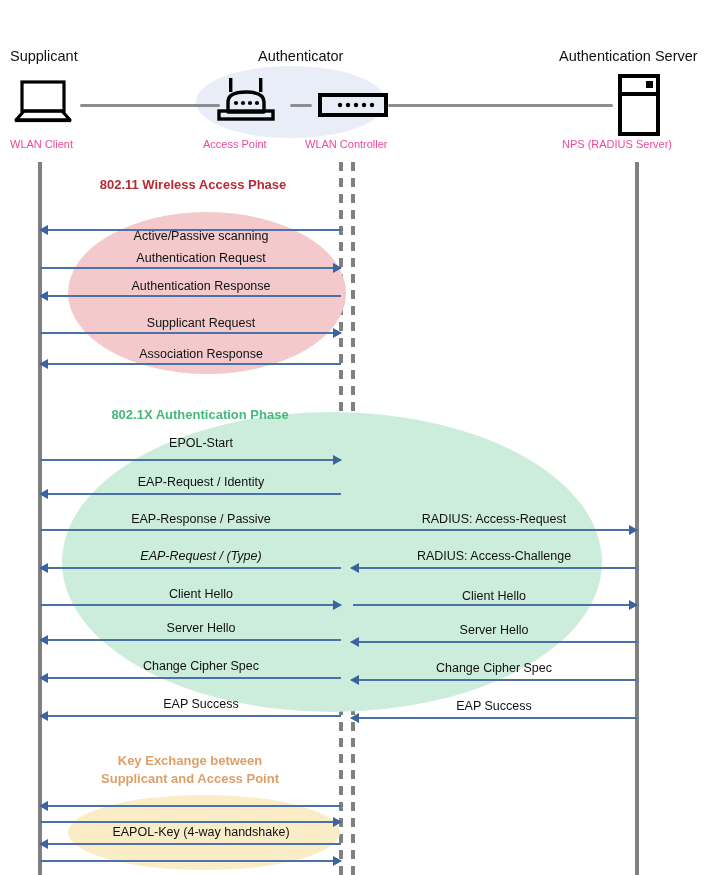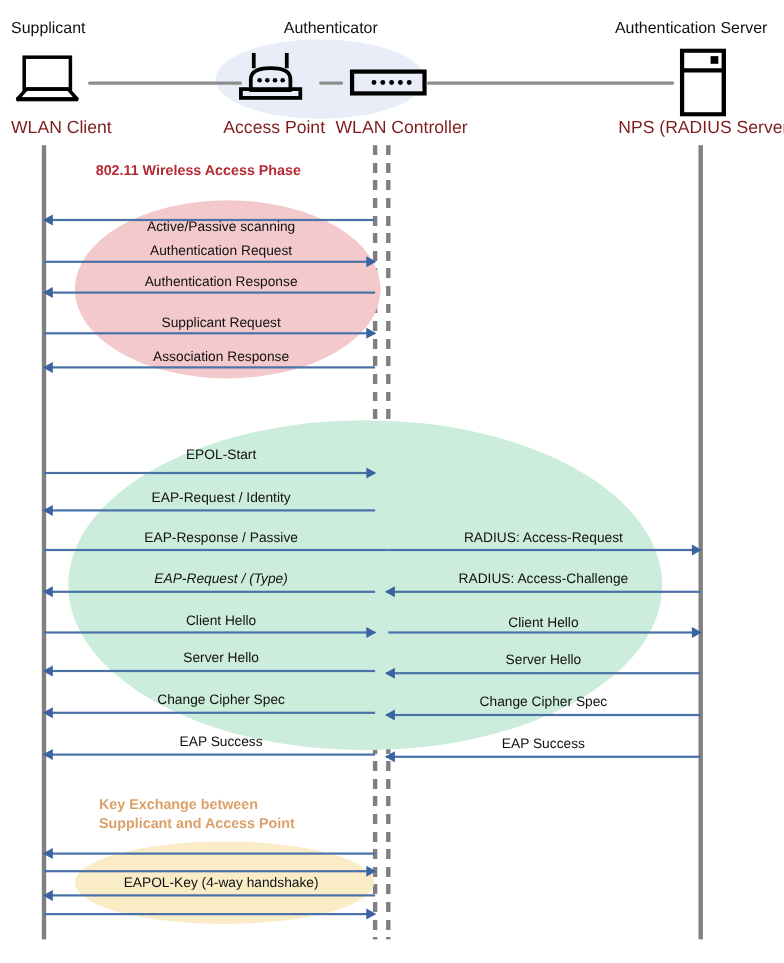--- a/index.html
+++ b/index.html
@@ -2,28 +2,28 @@
 <html><head>
 <meta charset="utf-8">
 <title>802.1X WLAN Authentication Sequence</title>
 <style>
   html,body{margin:0;padding:0;background:#ffffff;}
   body{
     font-family:"Liberation Sans","DejaVu Sans",sans-serif;
     width:713px;height:875px;overflow:hidden;position:relative;
     -webkit-font-smoothing:antialiased;
   }
-  #stage{position:relative;width:713px;height:678px;}
+  #stage{position:relative;width:713px;height:678px;margin-top:30px;}
 
   
   .hdr-title{
     position:absolute;font-size:14.5px;color:#111;white-space:nowrap;
   }
   .hdr-sub{
-    position:absolute;font-size:16px;color:#7f1d1d;white-space:nowrap;
+    position:absolute;font-size:11px;color:#ec4899;white-space:nowrap;
   }
   .auth-blob{
     position:absolute;left:196px;top:36px;width:190px;height:72px;
     background:#e8edf7;border-radius:50%;
   }
   .wire{
     position:absolute;height:3px;background:#8d8d8d;border-radius:2px;
   }
   .icon-box{position:absolute;}
 
@@ -37,21 +37,21 @@
   }
 
   
   .blob{position:absolute;border-radius:50%;}
   .blob-80211{left:68px;top:182px;width:278px;height:162px;background:#f3c9cc;}
   .blob-8021x{left:62px;top:382px;width:540px;height:300px;background:#cdeddc;}
   .blob-key{left:68px;top:765px;width:272px;height:75px;background:#fbecc8;}
 
   
   .phase-label{
-    position:absolute;font-size:13px;font-weight:600;text-align:left;
+    position:absolute;font-size:13px;font-weight:600;text-align:center;
     white-space:nowrap;line-height:18px;
   }
 
   
   .msg{position:absolute;height:2px;background:#4a72a8;}
   .msg::after{
     content:"";position:absolute;top:-4px;width:0;height:0;
     border-top:5px solid transparent;border-bottom:5px solid transparent;
   }
   .msg.to-right::after{right:-1px;border-left:9px solid #3a63a0;}
@@ -141,20 +141,21 @@
 
   <div class="msg-label" style="left:201px;top:249px;">Authentication Response</div>
   <div class="msg to-left" style="left:40px;top:265px;width:301px;"></div>
 
   <div class="msg-label" style="left:201px;top:286px;">Supplicant Request</div>
   <div class="msg to-right" style="left:40px;top:302px;width:301px;"></div>
 
   <div class="msg-label" style="left:201px;top:317px;">Association Response</div>
   <div class="msg to-left" style="left:40px;top:333px;width:301px;"></div>
 
+  <div class="phase-label" style="left:100px;top:376px;width:200px;color:#45b97c;">802.1X Authentication Phase</div>
 
   <div class="msg-label" style="left:201px;top:406px;">EPOL-Start</div>
   <div class="msg to-right" style="left:40px;top:429px;width:301px;"></div>
 
   <div class="msg-label" style="left:201px;top:445px;">EAP-Request / Identity</div>
   <div class="msg to-left" style="left:40px;top:463px;width:301px;"></div>
 
   <div class="msg-label" style="left:201px;top:482px;">EAP-Response / Passive</div>
   <div class="msg-plain" style="left:40px;top:499px;width:313px;"></div>
   <div class="msg-label" style="left:494px;top:482px;">RADIUS: Access-Request</div>

